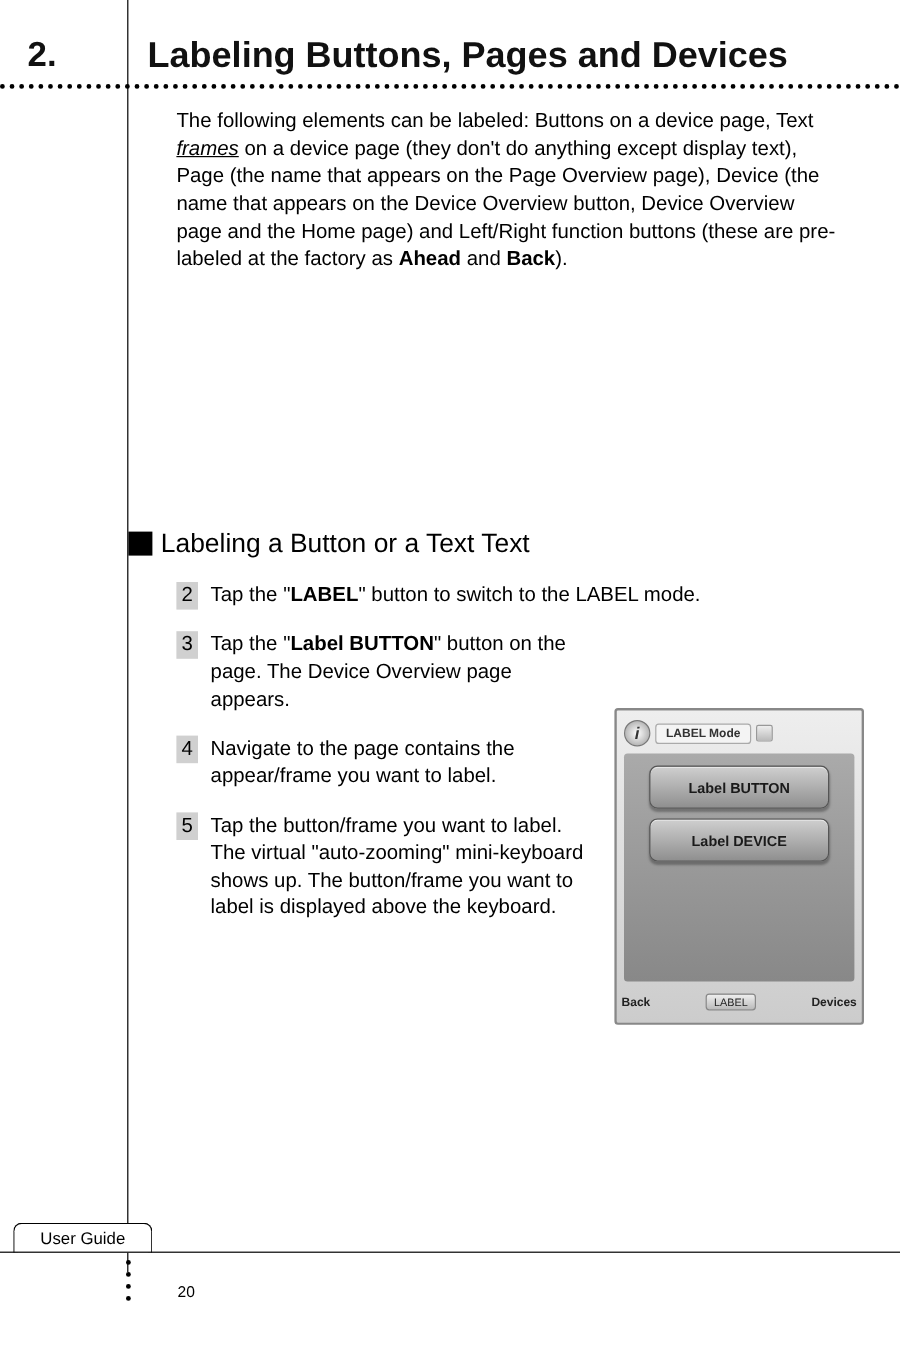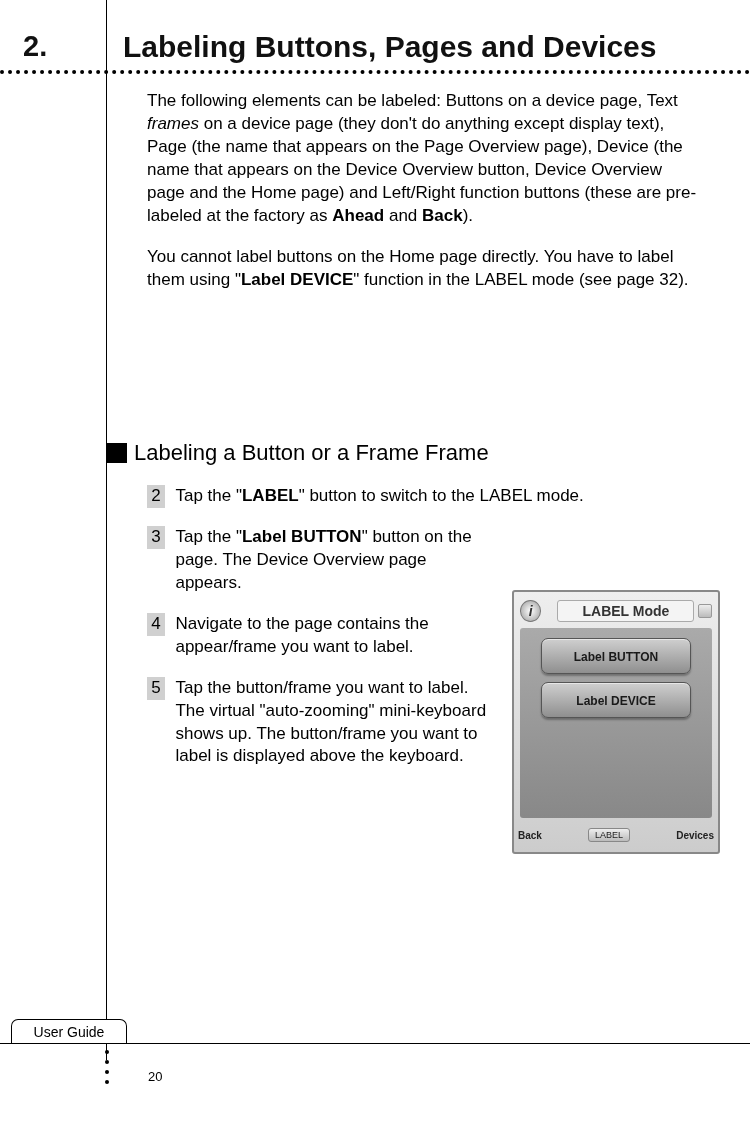--- a/index.html
+++ b/index.html
@@ -52,21 +52,21 @@
   .intro {
     position: absolute;
     left: 147px;
     top: 90px;
     width: 555px;
     font-size: 17px;
     line-height: 1.35;
     color: #000;
   }
   .intro p { margin-bottom: 18px; }
-  .intro .italic { font-style: italic; }
+  .intro .italic { font-style: italic; text-decoration: underline; }
   .subsection-marker {
     position: absolute;
     left: 107px;
     top: 443px;
     width: 20px;
     height: 20px;
     background: #000;
   }
   .subsection-title {
     position: absolute;
@@ -142,28 +142,27 @@
     background: radial-gradient(#fff,#999);
     border: 1px solid #777;
     display: flex; align-items: center; justify-content: center;
     font-style: italic; font-weight: bold;
     font-size: 14px;
     color: #333;
     margin-right: 4px;
   }
   .ss-top-tab {
     flex: none;
-    padding: 2px 24px;
+    padding: 2px 8px;
     background: #f4f4f4;
     border: 1px solid #aaa;
     border-radius: 3px;
-    font-size: 14px;
+    font-size: 10px;
     font-weight: bold;
     color: #333;
-    margin-left: 12px;
   }
   .ss-tab-close {
     width: 14px; height: 14px;
     background: linear-gradient(#eee,#bbb);
     border: 1px solid #999;
     border-radius: 2px;
     margin-left: 4px;
   }
   .ss-body {
     position: absolute;
@@ -259,27 +258,24 @@
 
 <div class="section-num">2.</div>
 <div class="section-title">Labeling Buttons, Pages and Devices</div>
 
 <div class="dotted-line"></div>
 
 <div class="intro">
   <p>
     <span>The following elements can be labeled: Buttons on a device page, Text </span><span class="italic">frames</span><span> on a device page (they don't do anything except display text), Page (the name that appears on the Page Overview page), Device (the name that appears on the Device Overview button, Device Overview page and the Home page) and Left/Right function buttons (these are pre-labeled at the factory as </span><b>Ahead</b><span> and </span><b>Back</b><span>).</span>
   </p>
-  <p>
-    <span>You cannot label buttons on the Home page directly. You have to label them using "</span><b>Label DEVICE</b><span>" function in the LABEL mode (see page 32).</span>
-  </p>
 </div>
 
 <div class="subsection-marker"></div>
-<div class="subsection-title">Labeling a Button or a Frame Frame</div>
+<div class="subsection-title">Labeling a Button or a Text Text</div>
 
 <div class="steps">
 
 
   <div class="step">
     <span class="step-num">2</span>
     <span class="step-body">
       <span>Tap the "</span><b>LABEL</b><span>" button to switch to the LABEL mode.</span>
     </span>
   </div>

